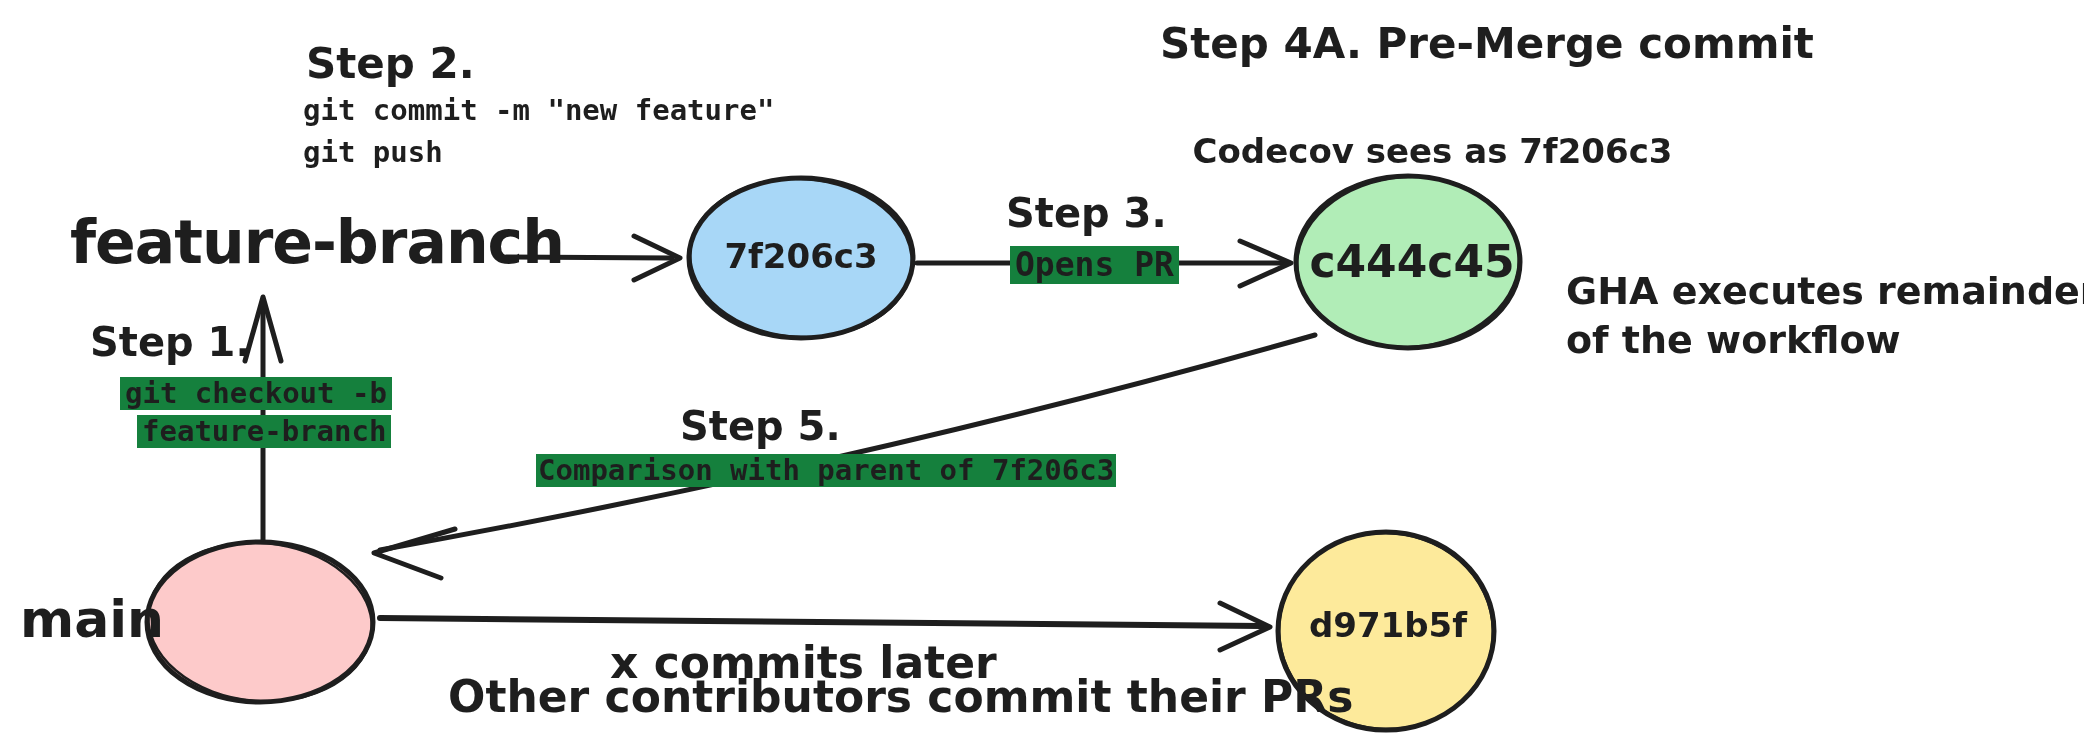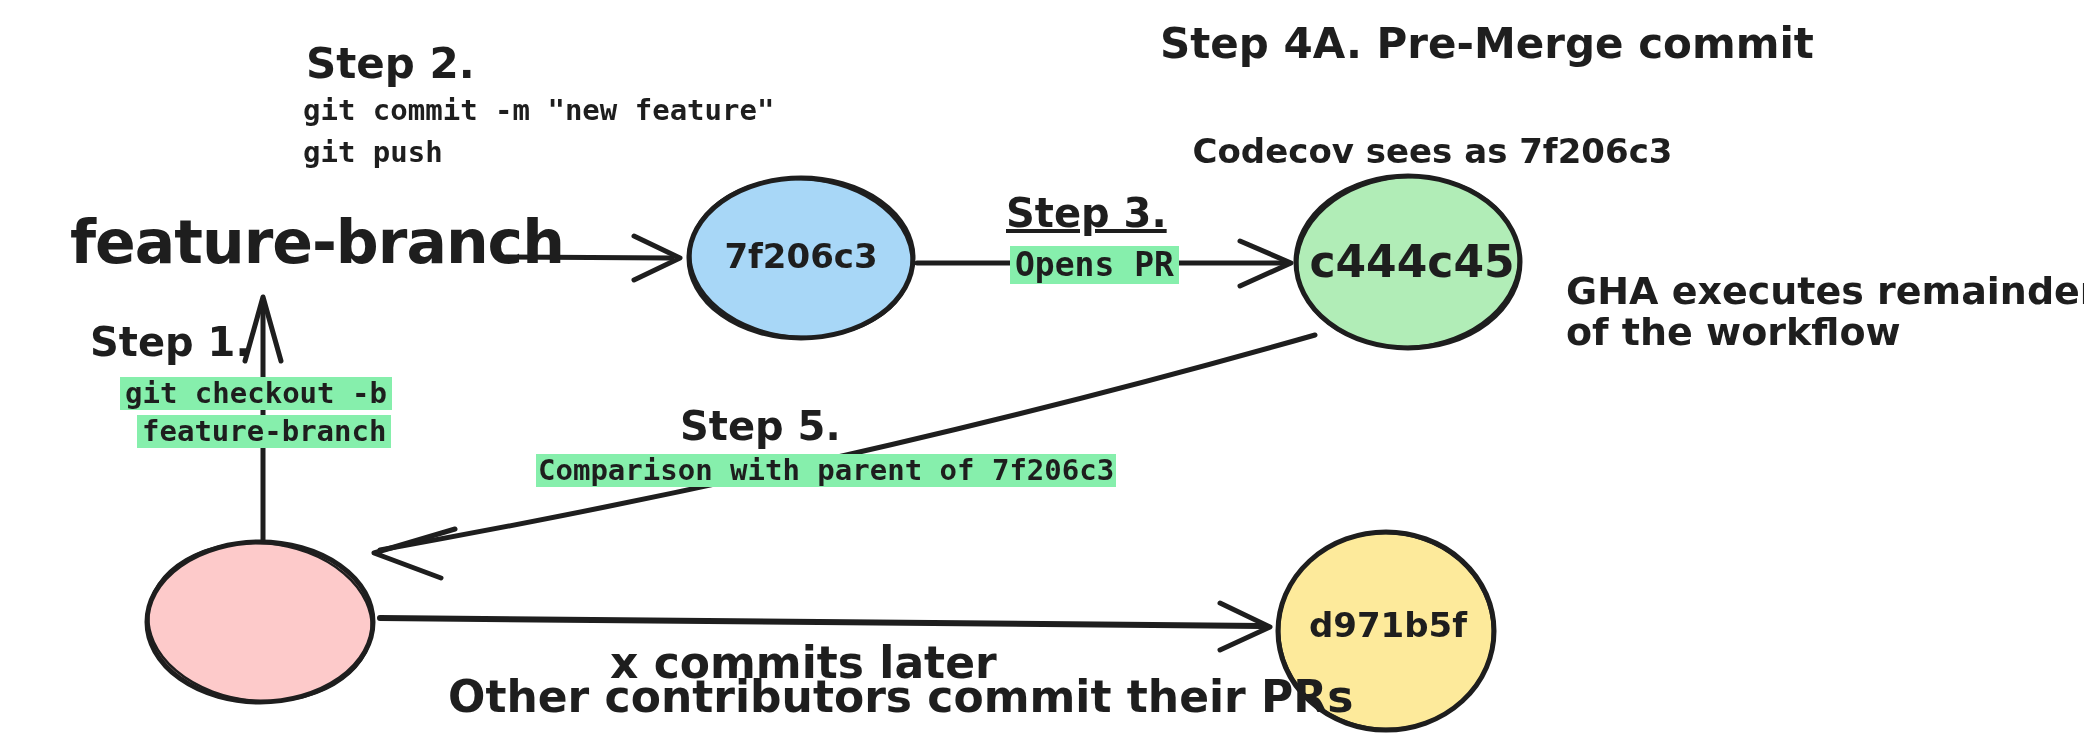--- a/index.html
+++ b/index.html
@@ -1,21 +1,21 @@
 <!DOCTYPE html>
 <html><head>
 <meta charset="utf-8">
 <style>
   html,body{margin:0;padding:0;background:#ffffff;}
   #canvas{position:relative;width:2084px;height:745px;background:#ffffff;overflow:hidden;}
   #shapes{position:absolute;left:0;top:0;width:2084px;height:745px;}
   .txt{position:absolute;color:#1e1e1e;white-space:pre;line-height:1.15;}
   .hand{font-family:"DejaVu Sans",sans-serif;font-weight:700;text-align:right;}
   .mono{font-family:"DejaVu Sans Mono",monospace;font-weight:700;}
-  .onarrow{background:#86efac;padding:0 5px;z-index:3;}
+  .onarrow{background:#15803d;padding:0 5px;z-index:3;}
   .node-label{transform:translate(-50%,-50%);z-index:3;}
   .centered{text-align:center;}
   .f60{font-size:60px;}
   .f52{font-size:52px;}
   .f42{font-size:42px;}
   .f40{font-size:40px;}
   .f38{font-size:38px;}
   .f34{font-size:34px;}
   .f33{font-size:33px;}
   .f32{font-size:44px;}
@@ -78,33 +78,34 @@
   <div class="txt hand f42" style="left:306px;top:40px;">Step 2.</div>
   <div class="txt mono f29" style="left:303px;top:94px;">git commit -m "new feature"</div>
   <div class="txt mono f29" style="left:303px;top:136px;">git push</div>
 
   <div class="txt hand f60" style="left:70px;top:208px;letter-spacing:-1px;">feature-branch</div>
 
   <div class="txt hand f34 node-label" style="left:801px;top:257px;">7f206c3</div>
   <div class="txt hand f32 node-label" style="left:1412px;top:262px;">c444c45</div>
   <div class="txt hand f34 node-label" style="left:1388px;top:626px;">d971b5f</div>
 
-  <div class="txt hand f40" style="left:1006px;top:190px;text-decoration:underline;">Step 3.</div>
+  <div class="txt hand f40" style="left:1006px;top:190px;">Step 3.</div>
   <div class="txt mono f33 onarrow" style="left:1010px;top:246px;">Opens PR</div>
 
   <div class="txt hand f42 centered" style="left:1160px;top:20px;width:545px;text-align:right;">Step 4A. Pre-Merge commit</div>
   <div class="txt hand f34 centered" style="left:1160px;top:132px;width:545px;">Codecov sees as 7f206c3</div>
 
   <div class="txt hand f38" style="left:1566px;top:270px;">GHA executes remainder</div>
-  <div class="txt hand f38" style="left:1566px;top:311px;">of the workflow</div>
+  <div class="txt hand f38" style="left:1566px;top:319px;">of the workflow</div>
 
   <div class="txt hand f40" style="left:680px;top:403px;z-index:3;">Step 5.</div>
   <div class="txt mono f29 onarrow" style="left:536px;top:454px;padding:0 2px;">Comparison with parent of 7f206c3</div>
 
   <div class="txt hand f40" style="left:90px;top:319px;">Step 1.</div>
   <div class="txt mono f29 onarrow" style="left:120px;top:377px;">git checkout -b</div>
   <div class="txt mono f29 onarrow" style="left:137px;top:415px;">feature-branch</div>
 
+  <div class="txt hand f52" style="left:20px;top:590px;">main</div>
 
   <div class="txt hand f32" style="left:610px;top:638px;">x commits later</div>
   <div class="txt hand f32" style="left:448px;top:672px;">Other contributors commit their PRs</div>
 
 </div>
 
 </body></html>

